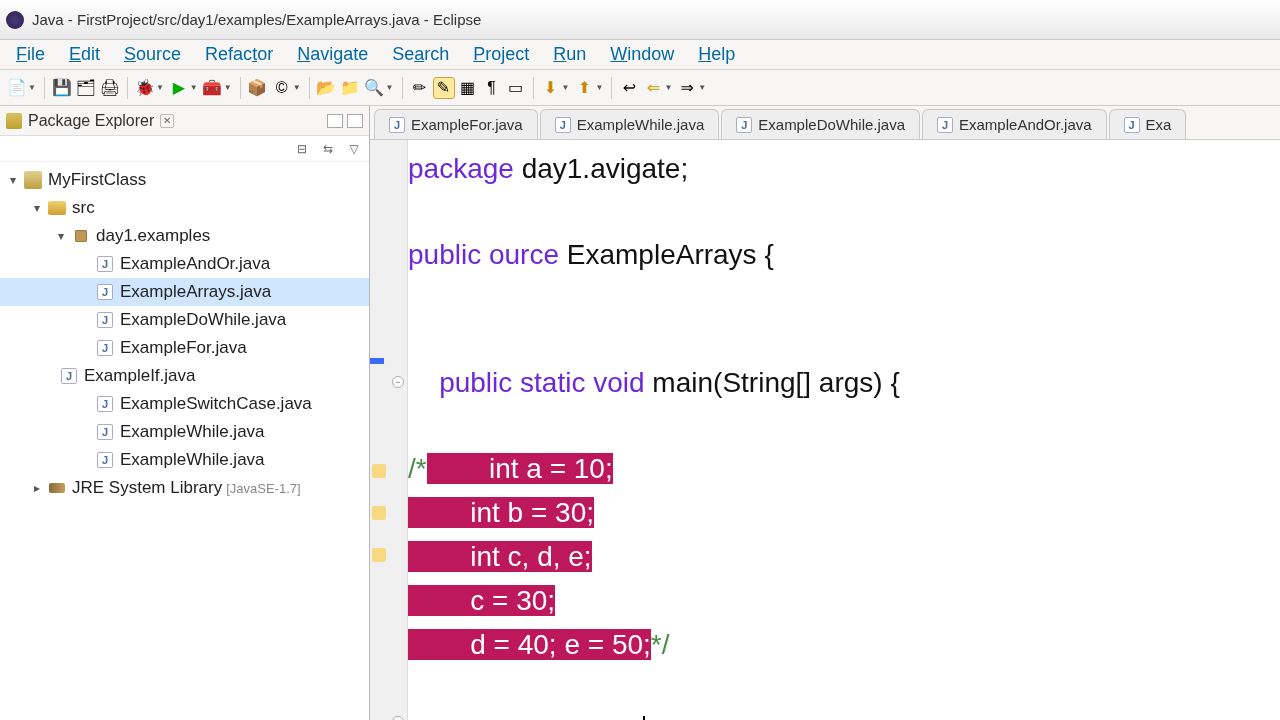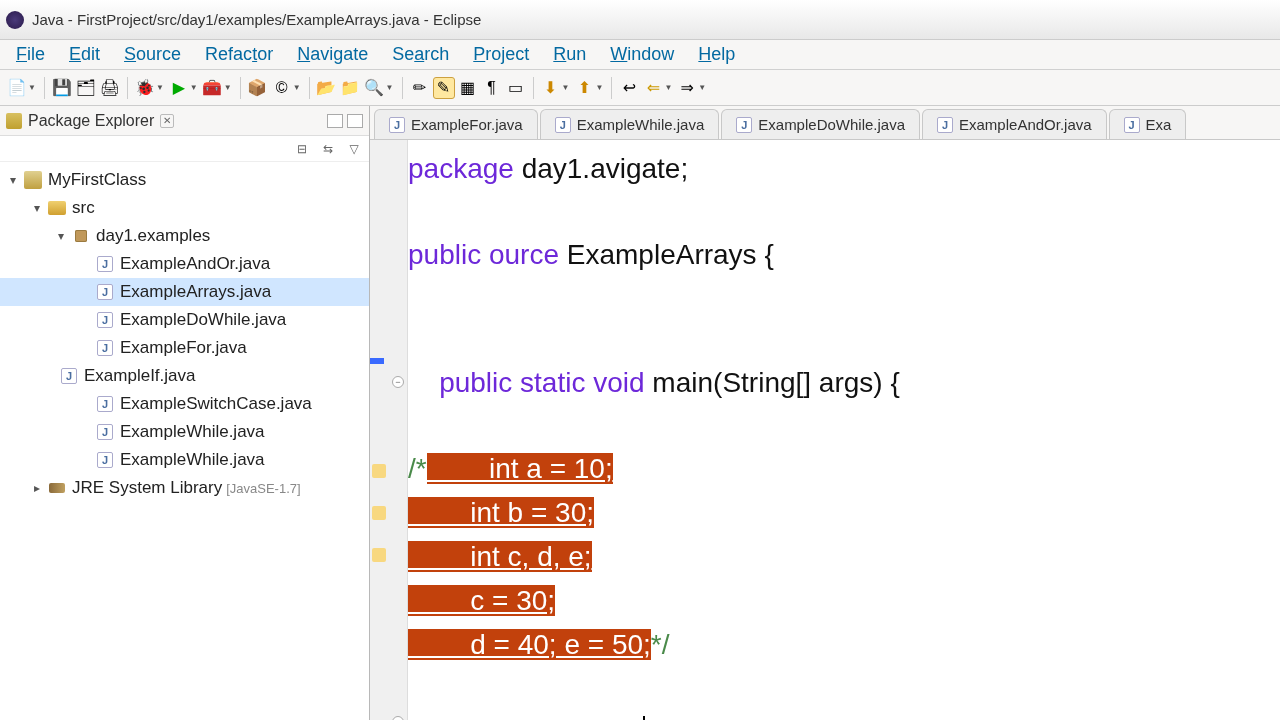--- a/index.html
+++ b/index.html
@@ -42,21 +42,21 @@
 .etab { height: 30px; padding: 0 14px; display: flex; align-items: center; border: 1px solid #c8c8c8; border-bottom: none; border-radius: 6px 6px 0 0; background: #eeeeee; margin-right: 2px; font-size: 15px; color: #333; cursor: default; white-space: nowrap; }
 .etab .ticon { margin-right: 6px; }
 .code-area { flex: 1; display: flex; overflow: hidden; }
 .gutter { width: 38px; background: #f0f0f0; border-right: 1px solid #ddd; position: relative; }
 .gutter .fold { position: absolute; left: 22px; width: 12px; height: 12px; border: 1px solid #aaa; border-radius: 50%; background: #fff; font-size: 9px; display: flex; align-items: center; justify-content: center; color: #666; cursor: default; }
 .gutter .marker { position: absolute; left: 2px; width: 14px; height: 14px; background: #f8d880; border-radius: 2px; }
 .gutter .ov-blue { position: absolute; left: 0; width: 14px; height: 6px; background: #3a6aff; }
 .code { flex: 1; font-family: "Consolas","Courier New",monospace; font-size: 28px; line-height: 42px; padding: 8px 0 0 0; white-space: pre; color: #111; position: relative; overflow: hidden; }
 .kw { color: #6d28d9; font-weight: normal; }
 .comment { color: #4a8a4a; }
-.sel { background: #c2410c; color: #fff; text-decoration: underline; }
+.sel { background: #be185d; color: #fff; }
 .cursor-caret { display:inline-block; width:2px; height:30px; background:#000; vertical-align:middle; }
 </style>
 </head>
 <body>
 
 <div class="titlebar">
   <div class="eclipse-icon"></div>
   <span>Java - FirstProject/src/day1/examples/ExampleArrays.java - Eclipse</span>
 </div>
 

